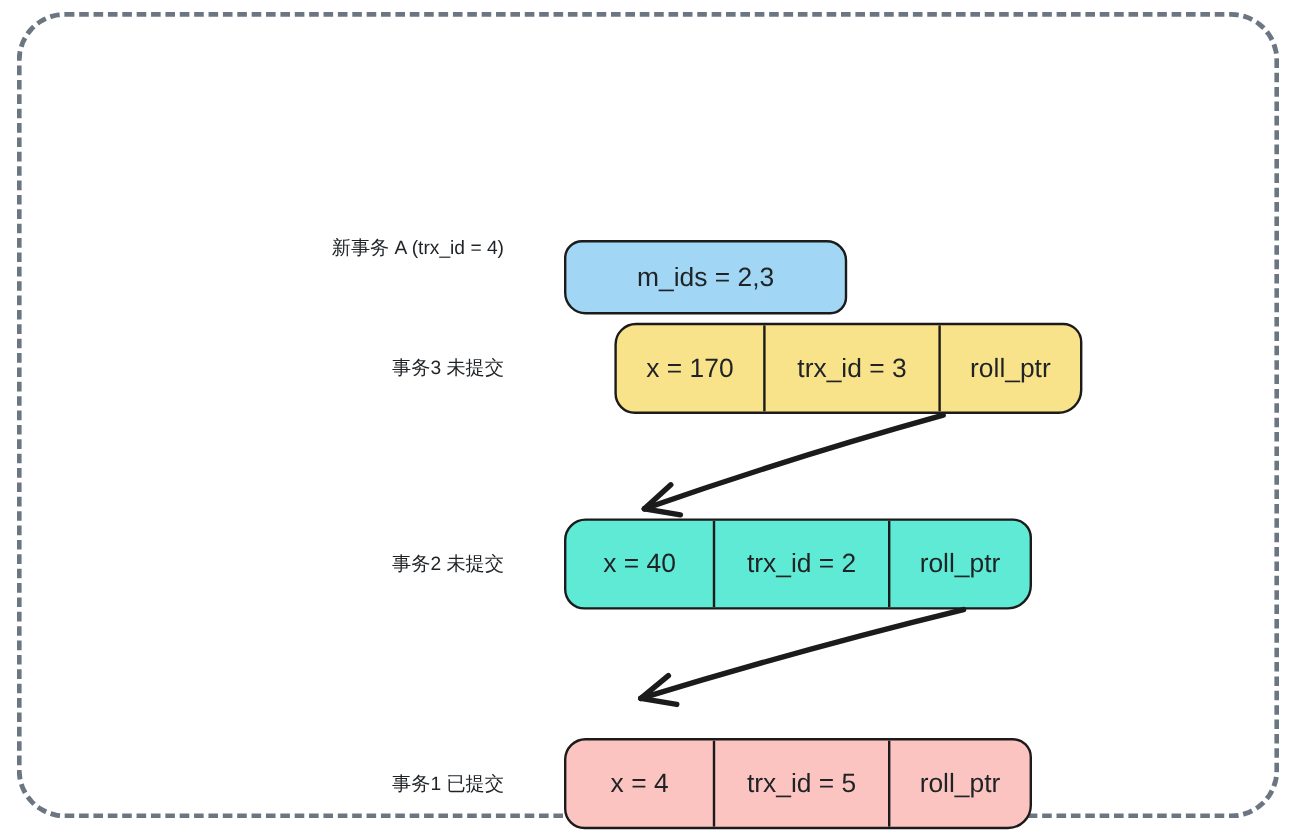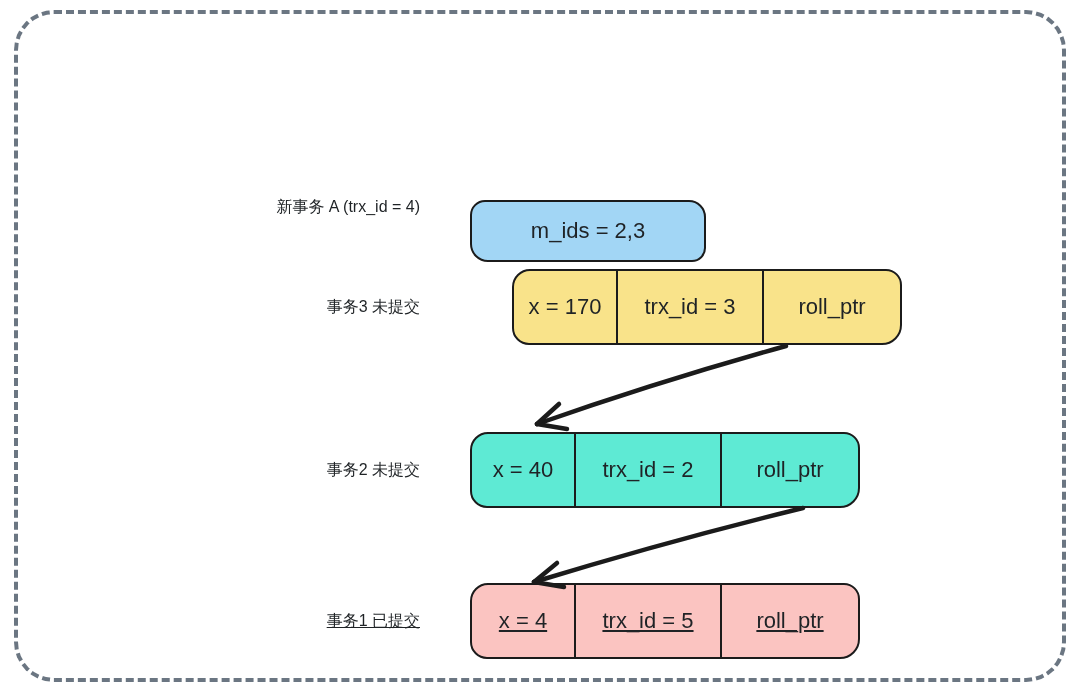--- a/index.html
+++ b/index.html
@@ -70,21 +70,21 @@
     font-size: 22px;
     box-sizing: border-box;
     overflow: hidden;
   }
   .cell {
     display: flex;
     align-items: center;
     justify-content: center;
     white-space: nowrap;
   }
-  .cell.c1 { width: 102px; }
+  .cell.c1 { width: 122px; }
   .cell.c2 { width: 144px; border-left: 2px solid #1b1b1b; }
   .cell.c3 { flex: 1; border-left: 2px solid #1b1b1b; }
   .arrow-layer {
     position: absolute;
     left: 0; top: 0;
     width: 1080px;
     height: 694px;
     pointer-events: none;
   }
   .arrow-layer path {
@@ -121,21 +121,21 @@
 
   <div class="row" style="top:432px;">
     <div class="row-label">事务2 未提交</div>
     <div class="record-box" style="background: #5eead4;">
       <div class="cell c1">x = 40</div>
       <div class="cell c2">trx_id = 2</div>
       <div class="cell c3">roll_ptr</div>
     </div>
   </div>
 
-  <div class="row" style="top:583px;text-decoration:underline;">
+  <div class="row" style="top:615px;">
     <div class="row-label">事务1 已提交</div>
     <div class="record-box" style="background: rgb(251, 196, 193);">
       <div class="cell c1">x = 4</div>
       <div class="cell c2">trx_id = 5</div>
       <div class="cell c3">roll_ptr</div>
     </div>
   </div>
 
   <svg class="arrow-layer" viewBox="0 0 1080 694">
     <g>

